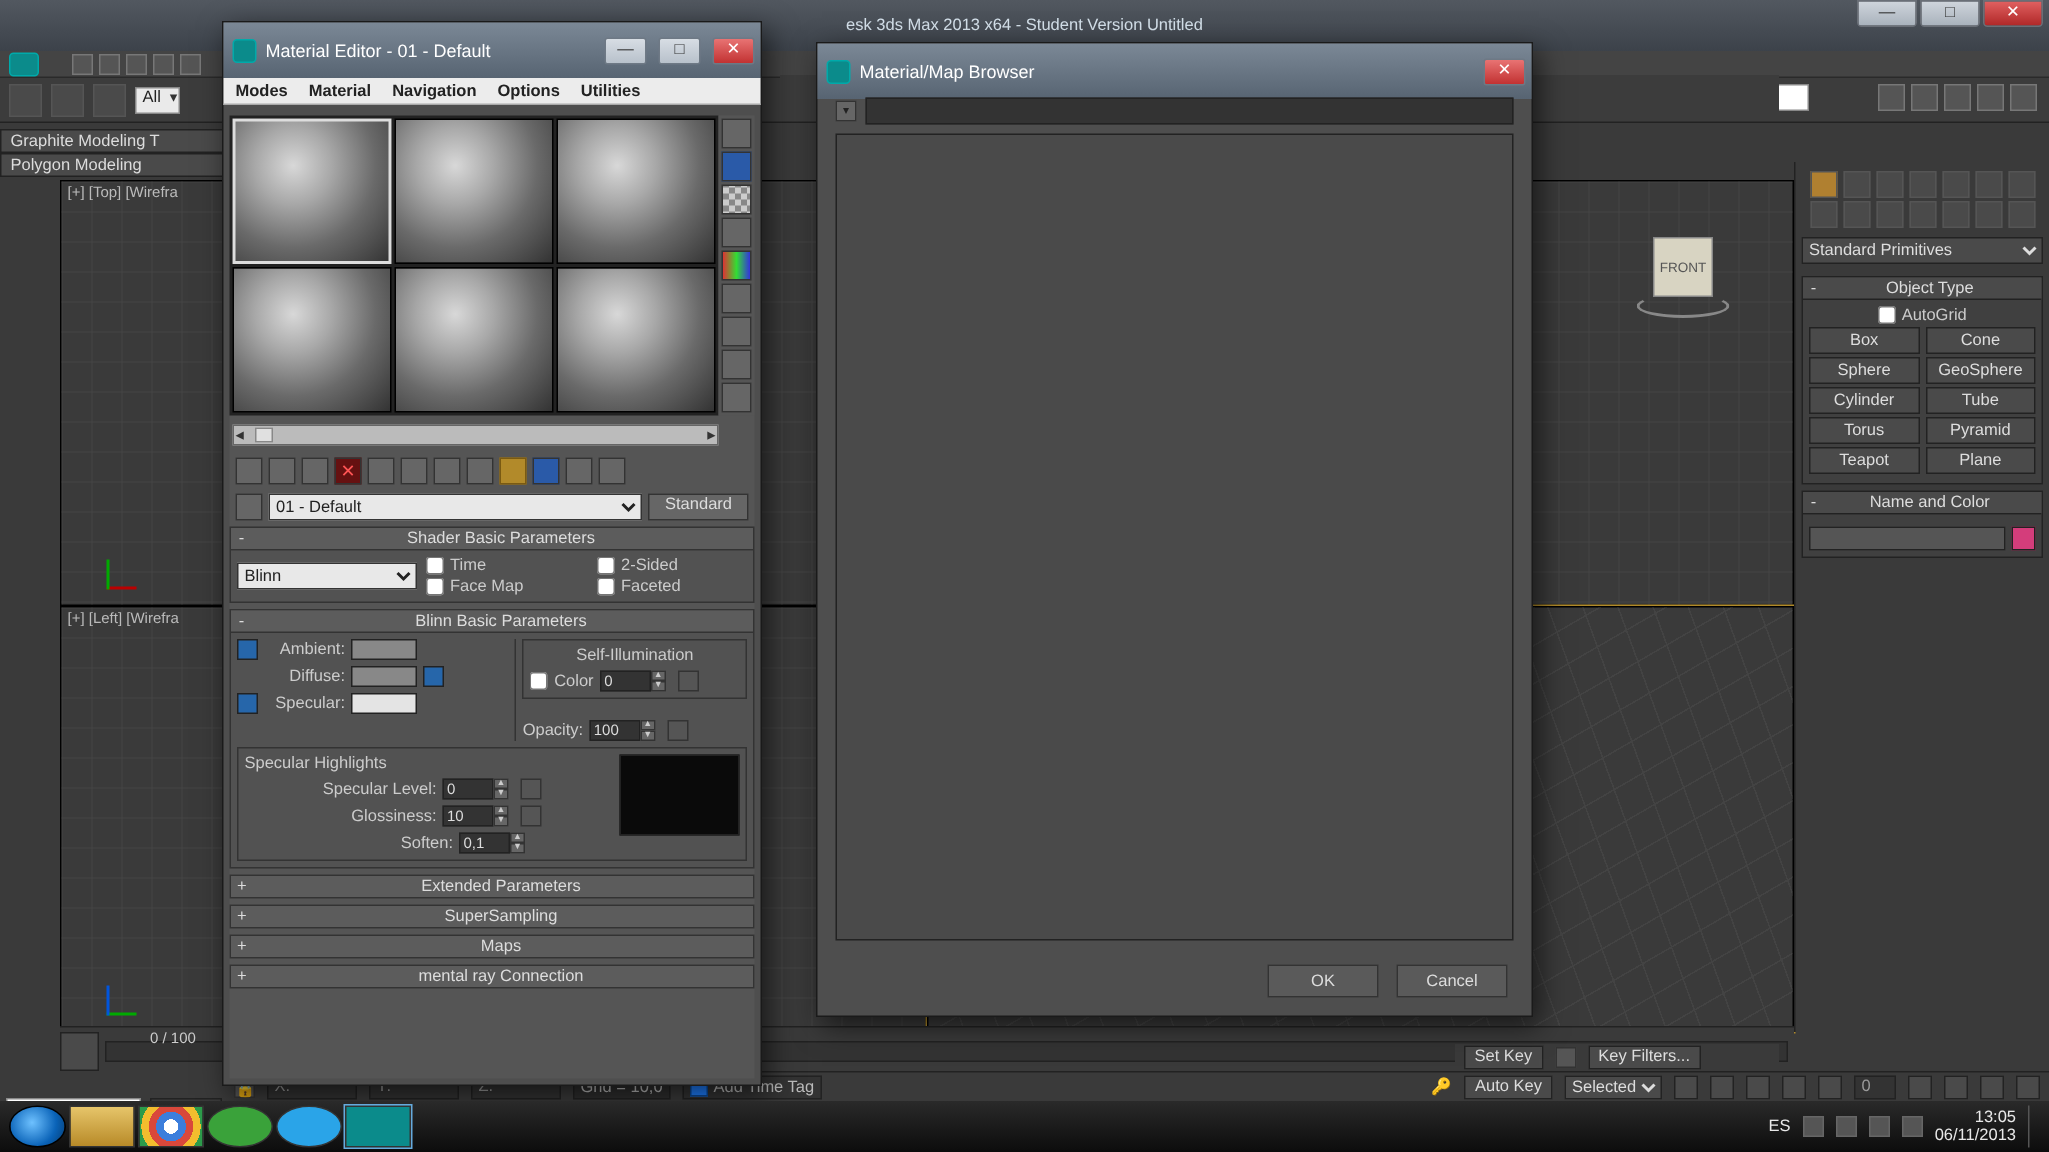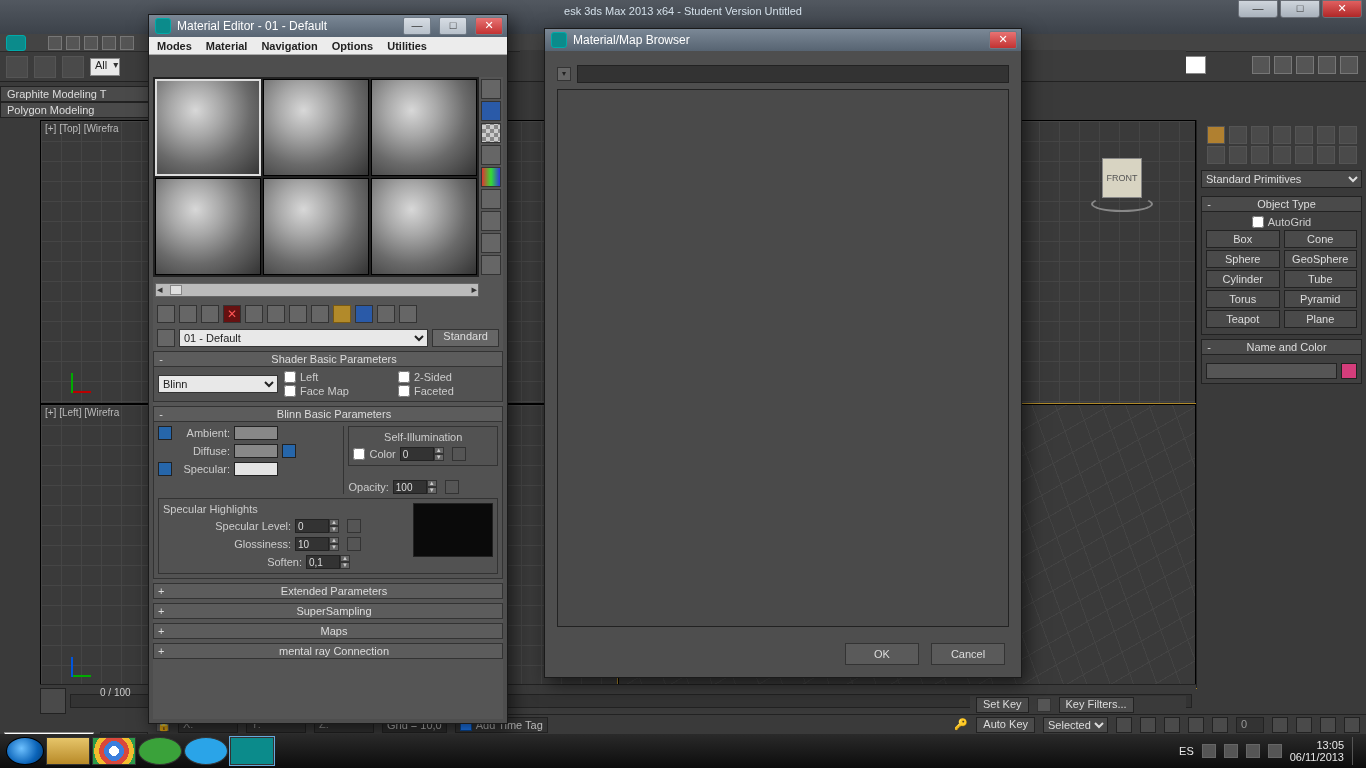--- a/index.html
+++ b/index.html
@@ -2,21 +2,21 @@
 <html><head>
 <meta charset="utf-8">
 <style>
 * { box-sizing: border-box; margin: 0; padding: 0; font-family: "Segoe UI", Tahoma, sans-serif; font-size: 11px; user-select: none; }
 html, body { width: 1366px; height: 768px; overflow: hidden; background: #3a3a3a; color: #ccc; }
 
 
 .app { position: absolute; inset: 0; background: #3a3a3a; }
 
 
-.titlebar { height: 16px; background: linear-gradient(#525860,#3c424a); display: flex; align-items: flex-end; padding: 17px 4px; color: #d4e0ea; font-size: 11px; }
+.titlebar { height: 16px; background: linear-gradient(#525860,#3c424a); display: flex; align-items: center; padding: 17px 4px; color: #d4e0ea; font-size: 11px; }
 .titlebar .title { flex: 1; text-align: center; }
 
 
 .menubar { height: 18px; background: #444; display: flex; align-items: center; padding: 0 6px; gap: 18px; color: #ddd; border-bottom: 1px solid #2a2a2a;}
 .menubar .logo { width: 20px; height: 16px; background: #0b8b8b; border-radius: 3px; border:1px solid #0aa; }
 .menubar .qat { display:flex; gap:4px; margin-left:4px;}
 .menubar .qat span{ width:14px; height:14px; border:1px solid #777; background:#555;}
 .menubar .mi { cursor: pointer; }
 
 
@@ -82,21 +82,21 @@
 
 .taskbar{position:absolute; left:0; right:0; bottom:0; height:34px; background:linear-gradient(#2a2a2a,#0c0c0c); display:flex; align-items:center; padding:0 6px; gap:2px;}
 .taskbar .start{width:38px;height:28px;border-radius:50%;background:radial-gradient(circle at 40% 40%, #6ec1ff,#0a63b8 60%,#053a6e);border:1px solid #000;}
 .taskbar .tb{width:44px;height:28px;border:1px solid #333;background:#222;}
 .taskbar .tray{margin-left:auto;display:flex;align-items:center;gap:8px;color:#e8e8e8;font-size:11px;}
 .taskbar .tray .ic{width:14px;height:14px;background:#555;border:1px solid #666;}
 .taskbar .clock{text-align:right; line-height:1.1; font-size:11px;}
 
 
 .win{position:absolute;background:#4e4e4e;border:1px solid #1a1a1a;box-shadow:4px 6px 18px rgba(0,0,0,0.6);}
-.win .titlebarw{height:22px;background:linear-gradient(#7b8896,#576472);display:flex;align-items:center;color:#fff;padding:0 4px 0 6px;gap:6px;}
+.win .titlebarw{height:37px;background:linear-gradient(#7b8896,#576472);display:flex;align-items:center;color:#fff;padding:0 4px 0 6px;gap:6px;}
 .win .titlebarw .ico{width:16px;height:16px;background:#0b8b8b;border-radius:3px;border:1px solid #0aa;}
 .win .titlebarw .t{flex:1;font-size:12px;}
 .win .titlebarw .wbtn{width:28px;height:18px;background:linear-gradient(#d7dde4,#b8c1cb);border:1px solid #6e7985;color:#333;text-align:center;font-size:11px;line-height:15px;cursor:pointer;border-radius:2px;margin-left:2px;}
 .win .titlebarw .wbtn.close{background:linear-gradient(#e87373,#c23232);color:#fff;}
 
 
 .mateditor{left:148px; top:14px; width:360px; height:710px;}
 .mateditor .menubar2{height:18px;background:#ececec;color:#222;display:flex;align-items:center;gap:14px;padding:0 8px;border-bottom:1px solid #aaa;}
 .mateditor .menubar2 span{cursor:pointer;font-weight:bold;}
 .mateditor .body{position:absolute; top:44px; left:4px; right:4px; bottom:4px; background:#555; display:flex; flex-direction:column; gap:4px;margin-top:18px;}
@@ -273,21 +273,21 @@
           <div class="face f2"></div>
       </div>
     </div>
   </div>
 
   <div class="viewcube" style="right:204px; top:148px;">
     <div class="cube">FRONT</div>
     <div class="ring"></div>
   </div>
 
-  <div class="cmdpanel" style="top:120px;">
+  <div class="cmdpanel" style="top:108px;">
     <div class="rowicons">
       <span style="background:#b08030;"></span>
       <span></span>
       <span></span>
       <span></span>
       <span></span>
       <span></span>
       <span></span>
     </div>
     <div class="rowicons">
@@ -458,21 +458,21 @@
         <div class="head">
             <span class="tog">-</span>
             <span class="t">Shader Basic Parameters</span>
           </div>
         <div class="body2">
           <div class="shrow">
             <select><option>Blinn</option></select>
             <div class="chkg">
               <label>
                   <input type="checkbox" style="">
-                  <span>Left</span>
+                  <span>Time</span>
                 </label>
               <label>
                   <input type="checkbox" style="">
                   <span>2-Sided</span>
                 </label>
               <label>
                   <input type="checkbox" style="">
                   <span>Face Map</span>
                 </label>
               <label>

